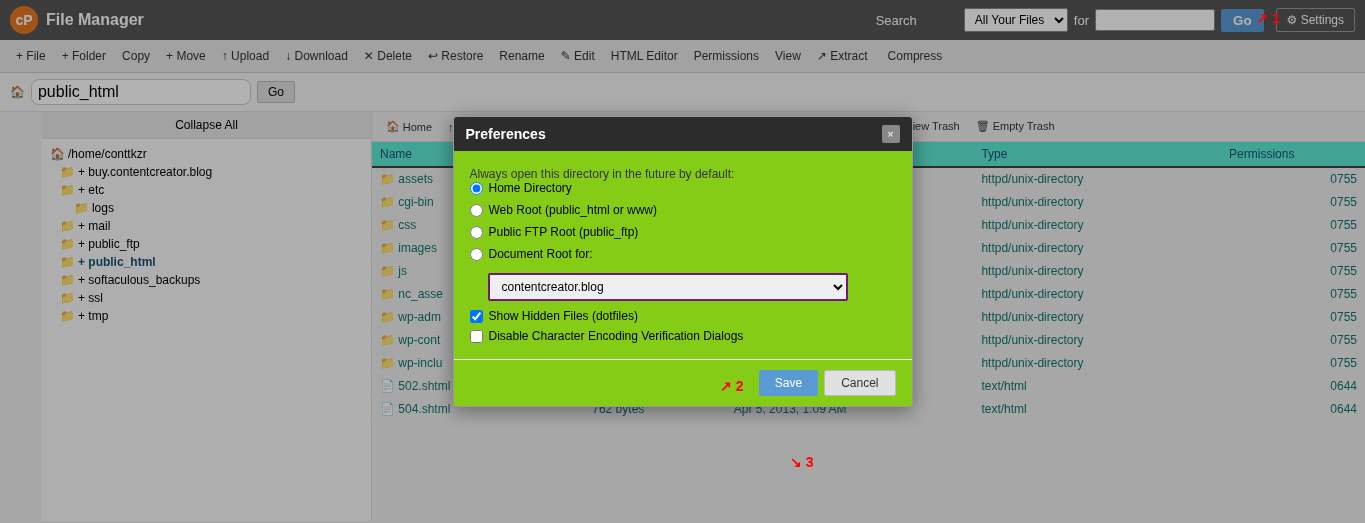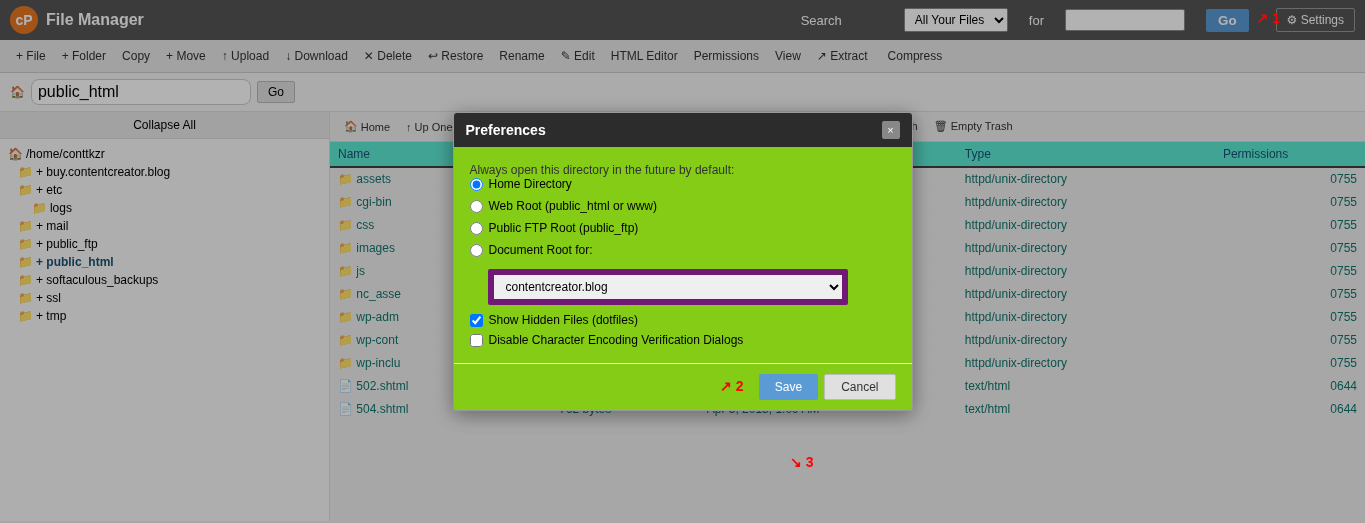--- a/index.html
+++ b/index.html
@@ -29,21 +29,21 @@
       border-radius: 50%;
       display: flex;
       align-items: center;
       justify-content: center;
       font-weight: bold;
       font-size: 14px;
     }
     .header-search {
       display: flex;
       align-items: center;
-      gap: 21px;
+      gap: 6px;
     }
     .header-search label { font-size: 13px; }
     .search-scope-select {
       padding: 3px 6px;
       font-size: 12px;
       border: 1px solid #888;
       background: #fff;
       border-radius: 2px;
       margin-left: 41px;
     }
@@ -128,20 +128,21 @@
       height: calc(523px - 40px - 40px - 34px);
     }
 
     
     .sidebar {
       width: 330px;
       background: #f9f9f9;
       border-right: 1px solid #ddd;
       display: flex;
       flex-direction: column;
+      margin-left: 42px;
     }
     .sidebar-collapse-btn {
       background: #e8e8e8;
       border: none;
       border-bottom: 1px solid #ddd;
       padding: 6px 10px;
       cursor: pointer;
       font-size: 12px;
       text-align: center;
       width: 100%;
@@ -286,21 +287,21 @@
       gap: 6px;
       font-size: 12px;
     }
     .dropdown-row {
       margin-top: 4px;
       margin-left: 18px;
       margin-bottom: 8px;
     }
     .domain-select {
       padding: 4px 8px;
-      border: 6px solid #701a75;
+      border: 2px solid #701a75;
       border-radius: 2px;
       font-size: 12px;
       width: 360px;
     }
     .checkbox-group {
       display: flex;
       flex-direction: column;
       gap: 6px;
       margin-top: 8px;
     }

